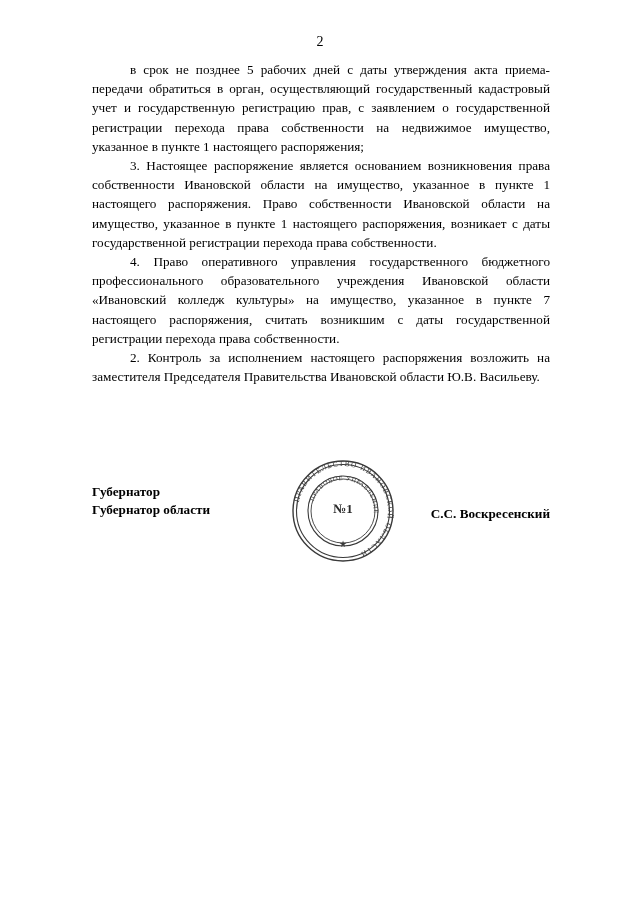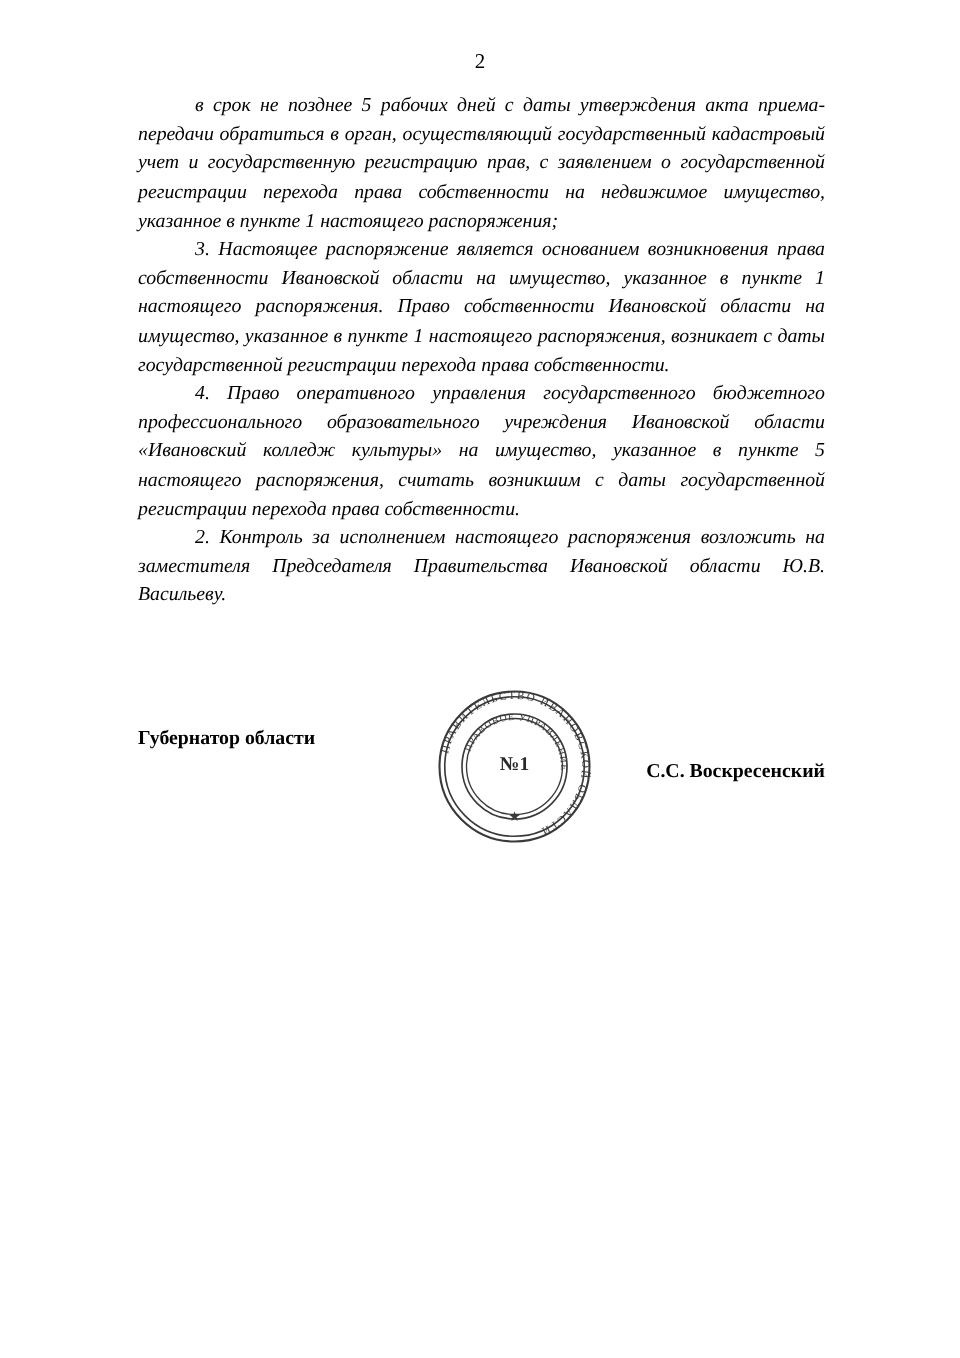--- a/index.html
+++ b/index.html
@@ -36,21 +36,20 @@
     left: 92px;
     width: 458px;
   }
   p.para {
     margin: 0;
     font-size: 13.2px;
     line-height: 19.2px;
     text-align: justify;
     text-justify: inter-word;
     font-family: "Liberation Serif", serif;
-    font-style: italic;
   }
   p.indent {
     text-indent: 38px;
   }
   .sig-block {
     position: absolute;
     top: 483px;
     left: 92px;
     width: 458px;
     font-size: 13.2px;
@@ -95,26 +94,27 @@
 </head>
 <body>
 
 <div class="page">
 
   <div class="page-number">2</div>
 
   <div class="content">
     <p class="para indent">в срок не позднее 5 рабочих дней с даты утверждения акта приема-передачи обратиться в орган, осуществляющий государственный кадастровый учет и государственную регистрацию прав, с заявлением о государственной регистрации перехода права собственности на недвижимое имущество, указанное в пункте 1 настоящего распоряжения;</p>
     <p class="para indent">3. Настоящее распоряжение является основанием возникновения права собственности Ивановской области на имущество, указанное в пункте 1 настоящего распоряжения. Право собственности Ивановской области на имущество, указанное в пункте 1 настоящего распоряжения, возникает с даты государственной регистрации перехода права собственности.</p>
-    <p class="para indent">4. Право оперативного управления государственного бюджетного профессионального образовательного учреждения Ивановской области «Ивановский колледж культуры» на имущество, указанное в пункте 5 настоящего распоряжения, считать возникшим с даты государственной регистрации перехода права собственности.</p>
+    <p class="para indent">4. Право оперативного управления государственного бюджетного профессионального образовательного учреждения Ивановской области «Ивановский колледж культуры» на имущество, указанное в пункте 7 настоящего распоряжения, считать возникшим с даты государственной регистрации перехода права собственности.</p>
     <p class="para indent">2. Контроль за исполнением настоящего распоряжения возложить на заместителя Председателя Правительства Ивановской области Ю.В. Васильеву.</p>
   </div>
 
   <div class="sig-block">
     <div class="sig-left">
+      <div>Губернатор</div>
       <div>Губернатор области</div>
     </div>
     <div class="sig-right">С.С. Воскресенский</div>
   </div>
 
   <div class="stamp">
     <svg width="112" height="112" viewBox="0 0 112 112" xmlns="http://www.w3.org/2000/svg">
       <defs>
         <path id="outerArc" d="M 56,56 m -45,0 a 45,45 0 1,1 90,0 a 45,45 0 1,1 -90,0"></path>
         <path id="innerArc" d="M 56,56 m -31,0 a 31,31 0 1,1 62,0 a 31,31 0 1,1 -62,0"></path>

